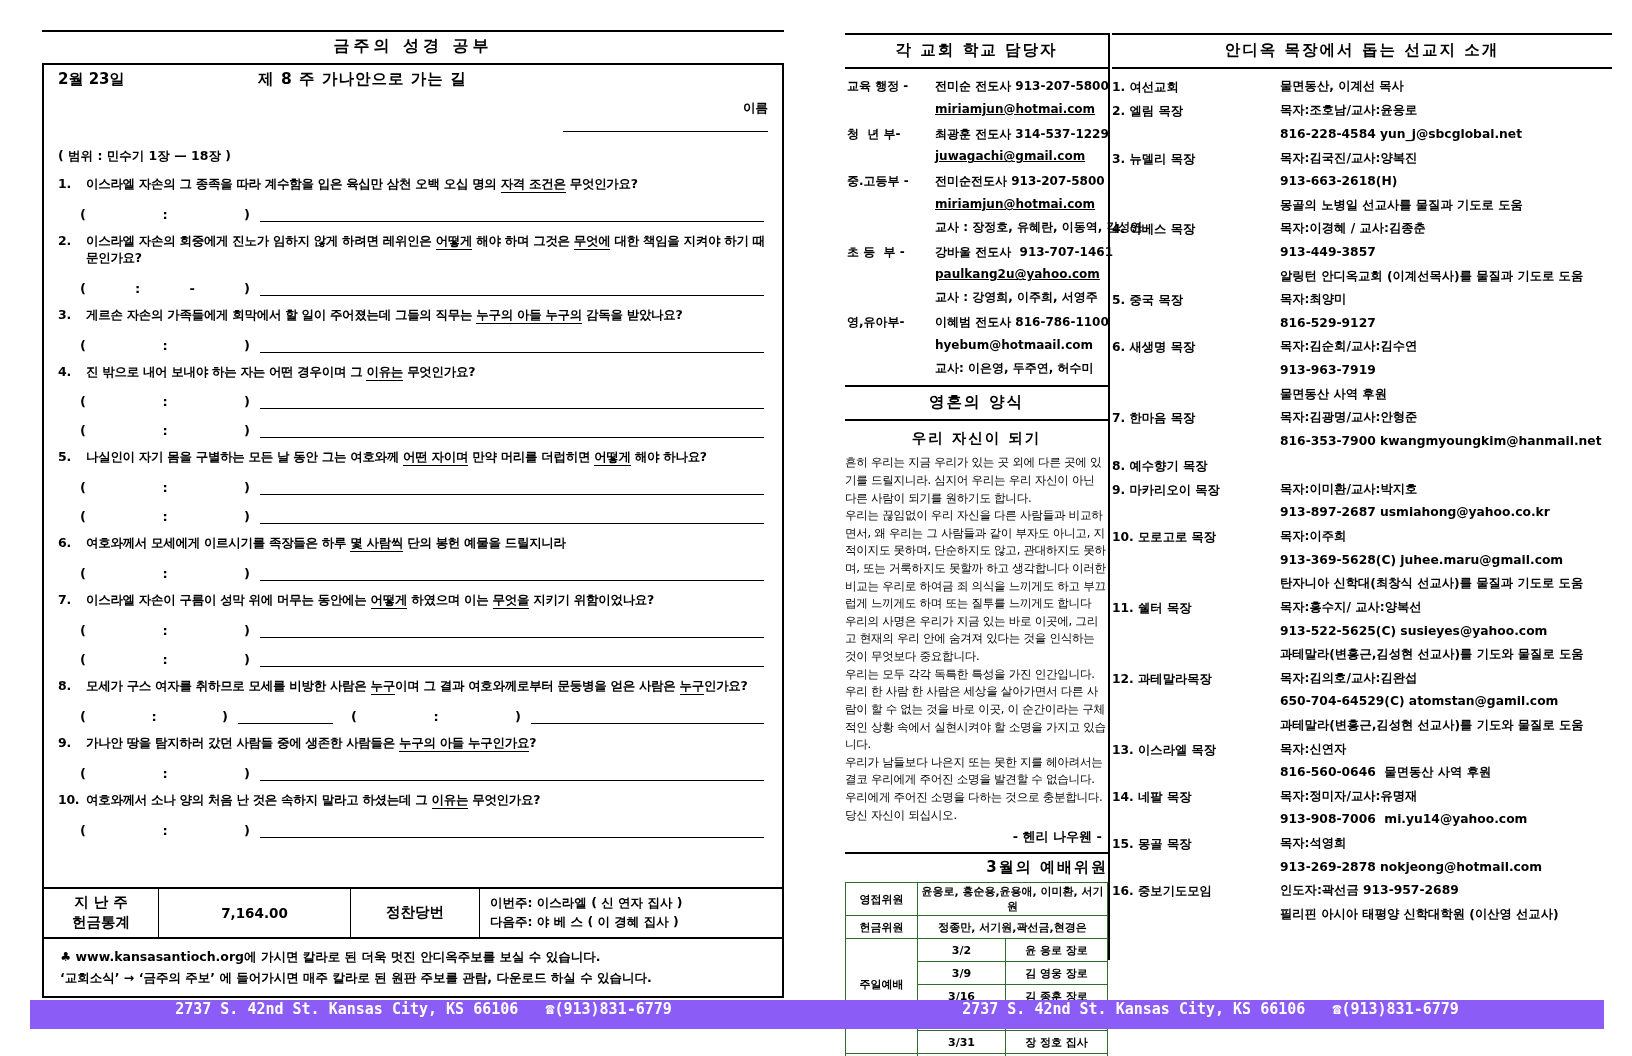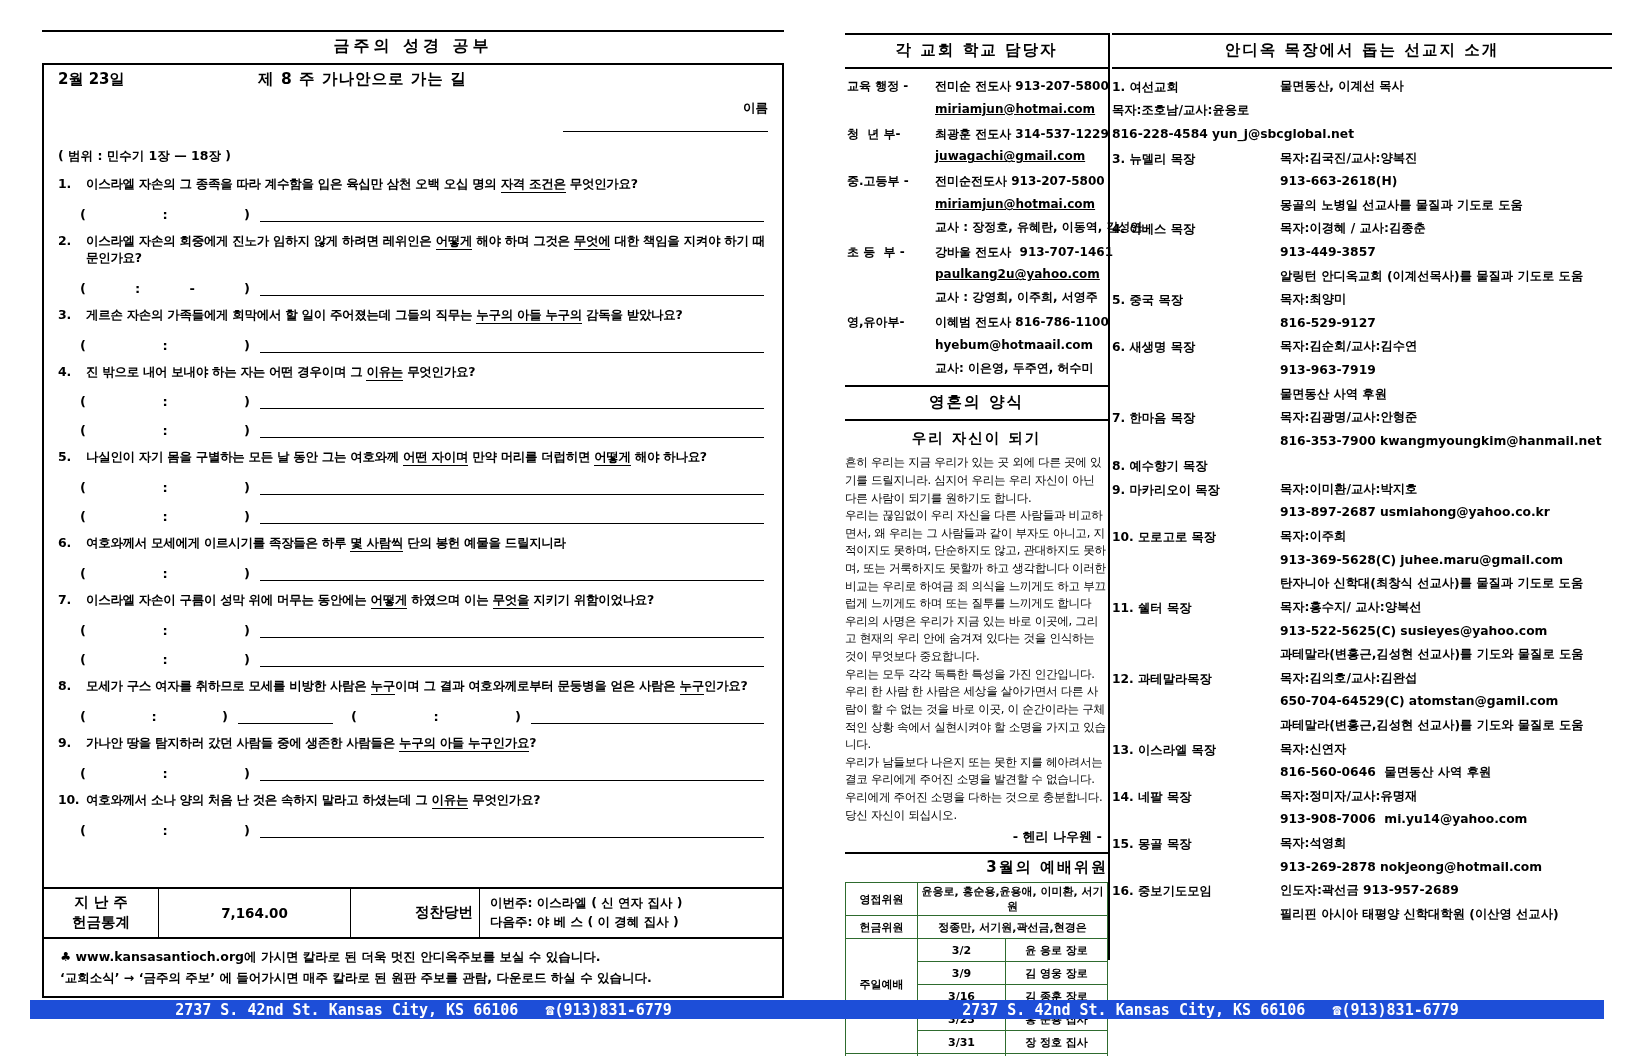--- a/index.html
+++ b/index.html
@@ -24,21 +24,21 @@
   .blank-row{display:flex;align-items:flex-end;margin:7px 4px 7px 22px;height:22px;}
   .parens{display:flex;justify-content:space-between;font-weight:700;font-size:13px;flex:none;padding-right:10px;}
   .blank-line{border-bottom:1.5px solid #000;height:15px;display:inline-block;}
   .blank-line.flex{flex:1;}
   .blank-gap{width:18px;flex:none;}
   
   .summary{margin-top:auto;border-top:2px solid #000;border-bottom:2px solid #000;display:flex;align-items:stretch;margin-left:-14px;margin-right:-14px;}
   .sum-c{display:flex;flex-direction:column;justify-content:center;padding:4px 6px;}
   .sum-label{width:102px;text-align:center;font-weight:700;font-size:14.5px;line-height:1.35;border-right:1.5px solid #000;}
   .sum-amount{flex:1;text-align:center;font-weight:700;font-size:13.5px;border-right:1.5px solid #000;justify-content:center;}
-  .sum-duty{width:116px;text-align:right;font-weight:700;font-size:14.5px;border-right:1.5px solid #000;}
+  .sum-duty{width:116px;text-align:center;font-weight:700;font-size:14.5px;border-right:1.5px solid #000;}
   .sum-weeks{width:286px;font-weight:700;font-size:12.5px;line-height:1.5;padding-left:10px;}
   .notes{padding:7px 2px 8px 2px;font-weight:700;font-size:12.5px;line-height:1.7;}
 
   
   .mid-col{position:absolute;left:845px;top:33px;width:263px;}
   .right-col{position:absolute;left:1112px;top:33px;width:500px;}
   .v-divider{position:absolute;left:1108px;top:33px;width:2px;height:927px;background:#000;}
   .col-title{text-align:center;font-weight:700;font-size:15.5px;letter-spacing:2px;padding:5px 0 6px 0;}
   .contact-row{display:flex;font-weight:700;font-size:12px;line-height:1.9;margin-top:2px;}
   .contact-label{width:88px;flex:none;white-space:pre;}
@@ -52,21 +52,21 @@
   table.worship{border-collapse:collapse;width:100%;table-layout:fixed;}
   table.worship td,table.worship th{border:1.4px solid #2e6b2e;font-size:11px;font-weight:700;text-align:center;padding:1px 2px;height:20px;}
   th.section{white-space:pre-line;line-height:2.0;font-size:11.5px;}
   .missions-list{margin-top:6px;}
   .mission-item{display:flex;font-weight:700;font-size:12.3px;}
   .mission-name{width:168px;flex:none;line-height:1.9;padding-top:1px;}
   .mission-lines{flex:1;}
   .mission-line{line-height:1.92;white-space:pre;}
 
   
-  .footer-bar{position:absolute;left:30px;right:28px;top:1000px;height:19px;background:#1d4ed8;display:flex;align-items:flex-end;color:#fff;font-family:"DejaVu Sans Mono","DejaVu Sans",monospace;font-weight:700;font-size:15px;}
+  .footer-bar{position:absolute;left:30px;right:28px;top:1000px;height:29px;background:#8b5cf6;display:flex;align-items:flex-start;color:#fff;font-family:"DejaVu Sans Mono","DejaVu Sans",monospace;font-weight:700;font-size:15px;}
   .footer-half{flex:1;text-align:center;white-space:pre;}
 </style>
 </head>
 <body>
 
 <div class="left-page">
   <div class="rule"></div>
   <div class="lp-title">금주의  성경 공부</div>
   <div class="lp-box">
     <div class="lp-head">
@@ -382,20 +382,21 @@
   <div class="col-title">안디옥 목장에서 돕는 선교지 소개</div>
   <div class="rule"></div>
   <div class="missions-list">
       <div class="mission-item">
         <span class="mission-name">1. 여선교회</span>
         <div class="mission-lines">
           <div class="mission-line">물면동산, 이계선 목사</div>
         </div>
       </div>
       <div class="mission-item">
+        <span class="mission-name">2. 엘림 목장</span>
         <div class="mission-lines">
           <div class="mission-line">목자:조호남/교사:윤응로</div>
           <div class="mission-line">816-228-4584 yun_j@sbcglobal.net</div>
         </div>
       </div>
       <div class="mission-item">
         <span class="mission-name">3. 뉴델리 목장</span>
         <div class="mission-lines">
           <div class="mission-line">목자:김국진/교사:양복진</div>
           <div class="mission-line">913-663-2618(H)</div>

